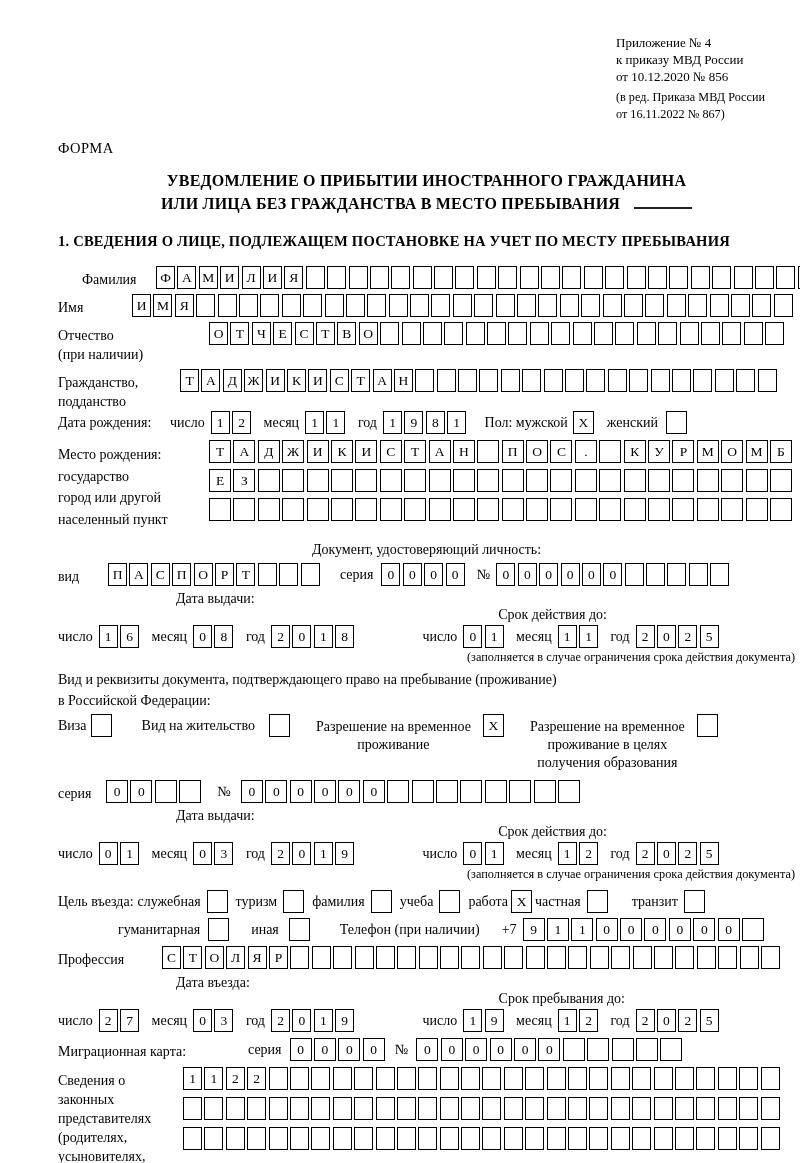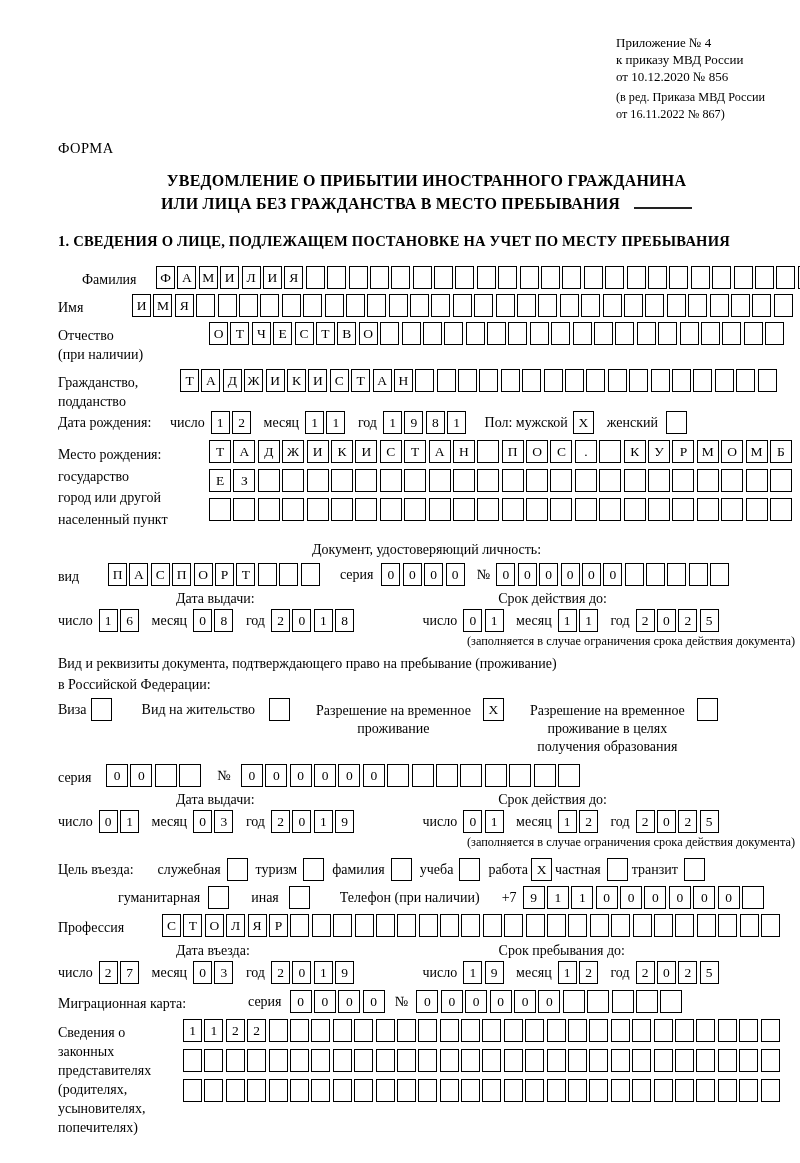--- a/index.html
+++ b/index.html
@@ -30,21 +30,21 @@
   .cells { display: flex; flex: none; }
   .cell { flex: none; width: 19px; height: 23px; border: 1.5px solid #000; margin-right: 2.4px;
           display: flex; align-items: center; justify-content: center;
           font-size: 13.5px; padding-top: 1px; background: #fff; }
   .wide .cell { width: 22px; }
   .box { flex: none; width: 21px; height: 23px; border: 1.5px solid #000;
          display: flex; align-items: center; justify-content: center; font-size: 13.5px; }
 
   .doc-heading { text-align: center; font-weight: normal; font-size: 14px; margin-top: 12px; }
 
-  .date-headers { display: flex; font-size: 14px; margin-top: 5px; }
+  .date-headers { display: flex; font-size: 14px; margin-top: 5px; flex-direction: column; }
   .dh-left  { margin-left: 118px; }
   .dh-right { margin-left: auto; margin-right: 188px; }
   .date-row { margin-top: 2px; }
   .dword { font-size: 14px; padding-top: 4px; flex: none; margin: 0 6px 0 10px; }
   .dword.first { margin-left: 0; }
   .dspacer { width: 56px; flex: none; }
 
   .note-right { text-align: right; font-size: 12.3px; margin-top: 2px; }
   .intro { font-size: 14px; margin-top: 7px; }
   .intro2 { font-size: 14px; margin-top: 5px; }
@@ -509,33 +509,33 @@
         <span class="cell">2</span>
         <span class="cell">0</span>
         <span class="cell">2</span>
         <span class="cell">5</span>
       </span>
   </div>
   <div class="note-right">(заполняется в случае ограничения срока действия документа)</div>
 
   <div class="row mt8">
     <span class="ilbl">Цель въезда:</span>
-    <span class="ilbl" style="margin-left:24px">служебная</span>
+    <span class="ilbl" style="margin-left:4px">служебная</span>
     <span class="box" style="margin-left:6px"></span>
     <span class="ilbl" style="margin-left:8px">туризм</span>
     <span class="box" style="margin-left:6px"></span>
     <span class="ilbl" style="margin-left:8px">фамилия</span>
     <span class="box" style="margin-left:6px"></span>
     <span class="ilbl" style="margin-left:8px">учеба</span>
     <span class="box" style="margin-left:6px"></span>
     <span class="ilbl" style="margin-left:8px">работа</span>
     <span class="box" style="margin-left:3px">X</span>
     <span class="ilbl" style="margin-left:3px">частная</span>
     <span class="box" style="margin-left:6px"></span>
-    <span class="ilbl" style="margin-left:4px">транзит</span>
+    <span class="ilbl" style="margin-left:24px">транзит</span>
     <span class="box" style="margin-left:6px"></span>
   </div>
 
   <div class="row">
     <span class="ilbl" style="margin-left:60px">гуманитарная</span>
     <span class="box" style="margin-left:8px"></span>
     <span class="ilbl" style="margin-left:22px">иная</span>
     <span class="box" style="margin-left:10px"></span>
     <span class="ilbl" style="margin-left:30px">Телефон (при наличии)</span>
     <span class="ilbl" style="margin-left:22px">+7</span>

